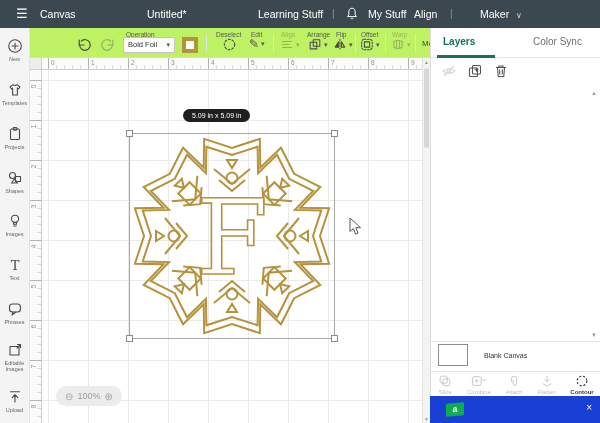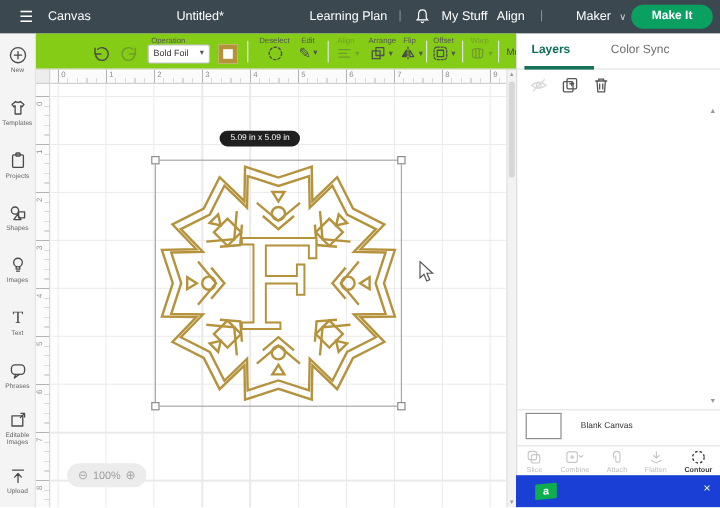--- a/index.html
+++ b/index.html
@@ -17,21 +17,21 @@
              border-radius:12px; color:#fff; font-size:10px; font-weight:bold; line-height:20px; cursor:pointer; }
 
   
   .sidebar { position:absolute; left:0; top:28px; width:30px; height:395px; background:#f4f4f4; border-right:1px solid #e3e3e3; display:flex; flex-direction:column; }
   .side-item { flex:1; display:flex; flex-direction:column; align-items:center; justify-content:center; gap:2px; cursor:pointer; }
   .side-item svg { display:block; }
   .side-item .slabel { font-size:5.5px; color:#666; text-align:center; line-height:1.1; }
   .icon-stroke { stroke:#4a4a4a; fill:none; stroke-width:1.1; stroke-linecap:round; stroke-linejoin:round; }
 
   
-  .toolbar { position:absolute; left:30px; top:28px; width:400px; height:30px; background:#84cc16; border-bottom:1px solid #d9d9d9; }
+  .toolbar { position:absolute; left:30px; top:28px; width:400px; height:30px; background:#bef264; border-bottom:1px solid #d9d9d9; }
   .tb-icon-stroke { stroke:#4c4c4c; fill:none; stroke-width:1.2; stroke-linecap:round; stroke-linejoin:round; }
   .tb-group-label { position:absolute; top:3px; font-size:6.5px; color:#555; }
   .tb-divider { position:absolute; top:6px; width:1px; height:18px; background:#e2e2e2; }
   .disabled { opacity:.38; }
   .op-dropdown { position:absolute; left:93px; top:9px; width:52px; height:16px; border:1px solid #c4c4c4; border-radius:2px;
                  font-size:7.5px; color:#333; line-height:14px; padding:0 4px; background:#fff; cursor:pointer; }
   .op-dropdown .dd-arrow { float:right; font-size:7px; color:#555; }
   .op-swatch { position:absolute; left:152px; top:9px; width:16px; height:16px; background:#fff; border:4px solid #b5923c; cursor:pointer; }
   .tb-btn { position:absolute; top:9px; cursor:pointer; display:flex; align-items:center; }
   .dd-mini { font-size:7px; color:#555; margin-left:2px; }
@@ -66,21 +66,21 @@
   .zoom-pill { position:absolute; left:56px; top:386px; width:66px; height:20px; background:#ececec; border-radius:10px;
                display:flex; align-items:center; justify-content:center; gap:4px; color:#9c9c9c; font-size:9px; }
   .zoom-pill .zbtn { font-size:10px; cursor:pointer; color:#a8a8a8; }
   .mouse-cursor { position:absolute; left:349px; top:217px; }
 
   
   .rpanel { position:absolute; left:430px; top:28px; width:170px; height:395px; background:#fff; border-left:1px solid #dcdcdc; }
   .tabs { position:absolute; left:0; top:0; width:170px; height:30px; border-bottom:1px solid #e4e4e4; }
   .tab { position:absolute; top:8px; font-size:10px; cursor:pointer; }
   .tab.active { color:#0f705a; font-weight:bold; }
-  .tab.inactive { color:#6e6e6e; }
+  .tab.inactive { color:#6e6e6e;margin-left:24px; }
   .tab-underline { position:absolute; left:6px; top:27px; width:58px; height:3px; background:#15735b; }
   .layer-actions { position:absolute; left:0; top:30px; width:170px; height:28px; }
   .layer-actions .la { position:absolute; top:5px; cursor:pointer; }
   .layer-row { position:absolute; left:6px; top:58px; width:150px; height:30px; background:#c3e9da; border-radius:2px;
                display:flex; align-items:center; cursor:pointer; }
   .layer-thumb { margin-left:14px; width:15px; height:15px; border-radius:50%; border:3px solid #b5923c; background:#fff; position:relative; }
   .layer-thumb:after { content:""; position:absolute; left:2.5px; top:2.5px; width:4px; height:4px; border-radius:50%; background:#b5923c; }
   .layer-name { margin-left:10px; font-size:8.5px; color:#0a6b55; }
   .list-scroll-up { position:absolute; left:160px; top:62px; font-size:6px; color:#9a9a9a; cursor:pointer; }
   .list-scroll-down { position:absolute; left:160px; top:304px; font-size:6px; color:#9a9a9a; cursor:pointer; }
@@ -103,35 +103,34 @@
 </style>
 </head>
 <body>
 
 <div id="app">
 
   <div class="header">
     <span class="menu-btn">☰</span>
     <span class="hlabel" style="left:40px">Canvas</span>
     <span class="hlabel" style="left:147px">Untitled*</span>
-    <span class="hlabel" style="left:258px">Learning Plan</span>
+    <span class="hlabel" style="left:258px">Learning Stuff</span>
     <span class="hsep" style="left:332px">|</span>
     <span class="bell">
       <svg width="12" height="14" viewBox="0 0 12 14">
           <path d="M6 1.2 C3.7 1.2 2.8 3 2.8 5 L2.8 8 L1.6 9.6 H10.4 L9.2 8 V5 C9.2 3 8.3 1.2 6 1.2 Z M4.8 11 a1.3 1.3 0 0 0 2.4 0" fill="none" stroke="#fff" stroke-width="1"></path>
         </svg>
     </span>
     <span class="hlabel" style="left:368px">My Stuff</span>
     <span class="hlabel" style="left:414px">Align</span>
     <span class="hsep" style="left:450px">|</span>
     <span class="hlabel" style="left:480px">
       <span>Maker</span>
       <span class="maker-chevron">∨</span>
     </span>
-    <button class="make-it">Make It</button>
   </div>
 
   <div class="sidebar">
     <div class="side-item">
       <svg width="16" height="16" viewBox="0 0 16 16">
           <g class="icon-stroke">
             <circle cx="8" cy="8" r="6.3"></circle>
             <path d="M8 5v6 M5 8h6"></path>
           </g>
         </svg>

